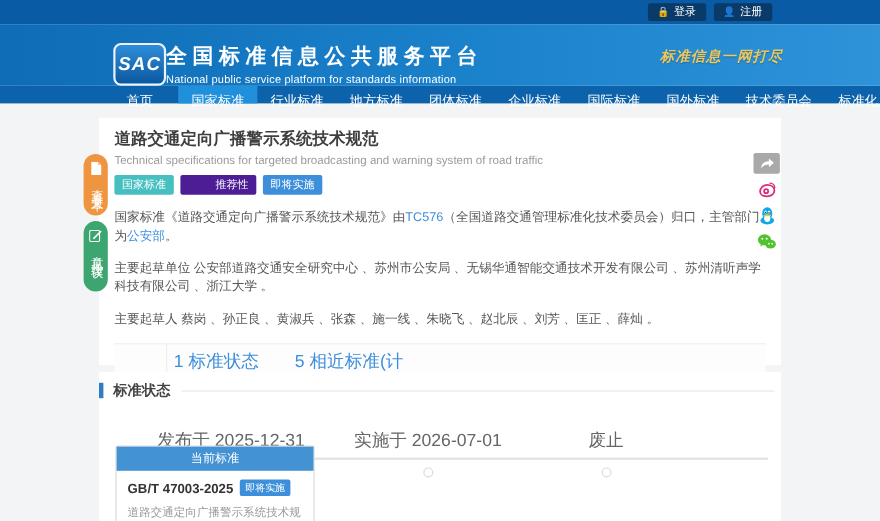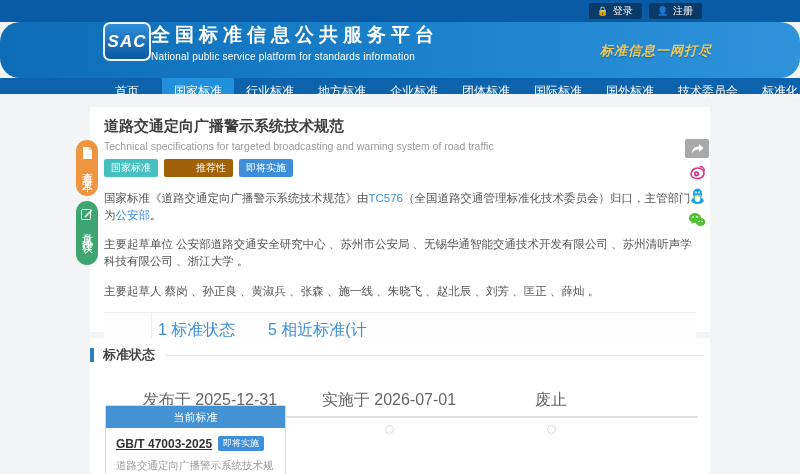--- a/index.html
+++ b/index.html
@@ -5,41 +5,41 @@
   * { margin:0; padding:0; box-sizing:border-box; }
   html,body { width:800px; height:474px; overflow:hidden; }
   body { font-family:"Liberation Sans", sans-serif; background:#f3f4f5; position:relative; }
 
   
   .topbar { height:22px; background:#0a5ba5; display:flex; justify-content:flex-end; align-items:center; gap:7px; padding-right:98px; }
   .topbar-btn { background:#0a3a68; color:#fff; font-size:10px; height:16px; padding:0 9px; display:flex; align-items:center; gap:4px; border-radius:2px; cursor:pointer; }
   .topbar-btn .glyph { font-size:9px; line-height:1; }
 
   
-  .header { height:56px; background:linear-gradient(90deg,#0f6cb6 0%, #1b82cc 55%, #2e93d9 100%); display:flex; align-items:flex-start; padding-left:103px; position:relative;border-radius:20px; }
+  .header { height:56px; background:linear-gradient(90deg,#0f6cb6 0%, #1b82cc 55%, #2e93d9 100%); display:flex; align-items:flex-end; padding-left:103px; position:relative; }
   .logo { width:48px; height:39px; background:linear-gradient(180deg,#2f8ed8,#0b58a0); border:2px solid #eaf3fb; border-radius:7px; color:#fff; font-style:italic; font-weight:bold; font-size:17px; display:flex; align-items:center; justify-content:center; letter-spacing:1px; }
   .header-titles { color:#fff; }
   .header-title { font-size:19px; font-weight:bold; letter-spacing:5px; }
   .header-sub { font-size:10px; margin-top:3px; letter-spacing:.2px; }
   .slogan { position:absolute; right:88px; top:20px; color:#eec85c; font-size:13px; font-weight:bold; font-style:italic; font-family:"DejaVu Serif", serif; letter-spacing:1px; text-shadow:0 1px 1px rgba(0,0,0,.25); }
 
   
   .nav { height:16px; background:#0c63ab; display:flex; padding-left:103px; }
   .nav-item { color:#fff; font-size:12px; line-height:26px; padding:0 12px; cursor:pointer; white-space:nowrap; }
   .nav-item.home { margin-right:11px; }
   .nav-item.active { background:#2090dd; }
 
   
   .main-card { position:absolute; left:90px; top:107px; width:620px; height:225px; background:#fff; padding:10px 14px 0 14px; }
   .std-title { font-size:15px; color:#3f3f3f; font-weight:bold; }
   .std-title-en { font-size:10.5px; color:#9b9b9b; margin-top:4px; }
   .badges { display:flex; gap:6px; margin-top:7px; }
   .badge { color:#fff; font-size:10px; padding:2px 7px; border-radius:2px; }
   .badge-teal { background:#45bfc0; }
-  .badge-green { background:#a16207;padding-left:32px; }
+  .badge-green { background:#4c1d95;padding-left:32px; }
   .badge-blue { background:#3d8edb; }
   .para { font-size:11.5px; color:#555; margin-top:13px; line-height:1.45; }
   .para:first-of-type { margin-top:15px; }
   a.inline-link { color:#3d8edb; text-decoration:none; cursor:pointer; }
 
   .toc { display:flex; margin-top:13px; border-top:1px solid #efefef; border-bottom:1px solid #efefef; background:#fdfdfd; }
   .toc-label { width:48px; display:flex; align-items:center; justify-content:center; font-size:14px; color:#444; letter-spacing:2px; border-right:1px solid #eee; }
   .toc-cols { display:flex; padding:8px 0 10px 6px; flex:1; }
   .toc-col { width:110px; }
   .toc-link { display:block; color:#3d8edb; font-size:16px; line-height:17.5px; cursor:pointer; }
@@ -56,21 +56,21 @@
   .tl-done { position:absolute; left:15px; width:105px; top:44px; height:2px; background:linear-gradient(90deg,#eaf6ea,#5cb85c); }
   .tl-stop { position:absolute; top:18px; transform:translateX(-50%); text-align:center; }
   .tl-label { font-size:16px; color:#666; white-space:nowrap; }
   .tl-dot { width:9px; height:9px; border-radius:50%; margin:14px auto 0 auto; background:#fff; border:1px solid #d9d9d9; }
   .tl-dot.done { background:#5cb85c; border-color:#5cb85c; width:10px; height:10px; margin-top:13px; }
 
   .current-card { position:absolute; left:15px; top:67px; width:181px; border:1px solid #d7d7d7; border-radius:2px; background:#fff; }
   .current-head { background:#4292d4; color:#fff; font-size:11px; text-align:center; line-height:22px; height:22px; cursor:pointer; }
   .current-body { padding:8px 10px 10px 10px; }
   .current-code-row { display:flex; align-items:center; gap:6px; }
-  .current-code { font-size:12px; font-weight:bold; color:#333;text-decoration:underline; }
+  .current-code { font-size:12px; font-weight:bold; color:#333; }
   .mini-badge { background:#3d8edb; color:#fff; font-size:9px; padding:1px 5px; border-radius:2px; }
   .current-name { font-size:10.5px; color:#9a9a9a; margin-top:8px; }
 
   
   .side-btn { position:absolute; left:76px; width:22px; border-radius:11px; color:#fff; display:flex; flex-direction:column; align-items:center; padding:7px 0 8px 0; cursor:pointer; }
   .side-btn .v-label { writing-mode:vertical-rl; font-size:11px; letter-spacing:3px; margin-top:4px; }
   .side-btn-view { top:140px; height:56px; background:#f0953f; }
   .side-btn-feedback { top:201px; height:64px; background:#3da56f; }
 
   
@@ -99,22 +99,22 @@
     <div class="header-sub">National public service platform  for standards information</div>
   </div>
   <div class="slogan">标准信息一网打尽</div>
 </div>
 
 <div class="nav">
   <div class="nav-item home">首页</div>
   <div class="nav-item active">国家标准</div>
   <div class="nav-item">行业标准</div>
   <div class="nav-item">地方标准</div>
+  <div class="nav-item">团体标准</div>
   <div class="nav-item">企业标准</div>
-  <div class="nav-item">团体标准</div>
   <div class="nav-item">国际标准</div>
   <div class="nav-item">国外标准</div>
   <div class="nav-item">技术委员会</div>
   <div class="nav-item">标准化人才</div>
 </div>
 
 <div class="main-card">
   <div class="std-title">道路交通定向广播警示系统技术规范</div>
   <div class="std-title-en">Technical specifications for targeted broadcasting and warning system of road traffic</div>
   <div class="badges">

